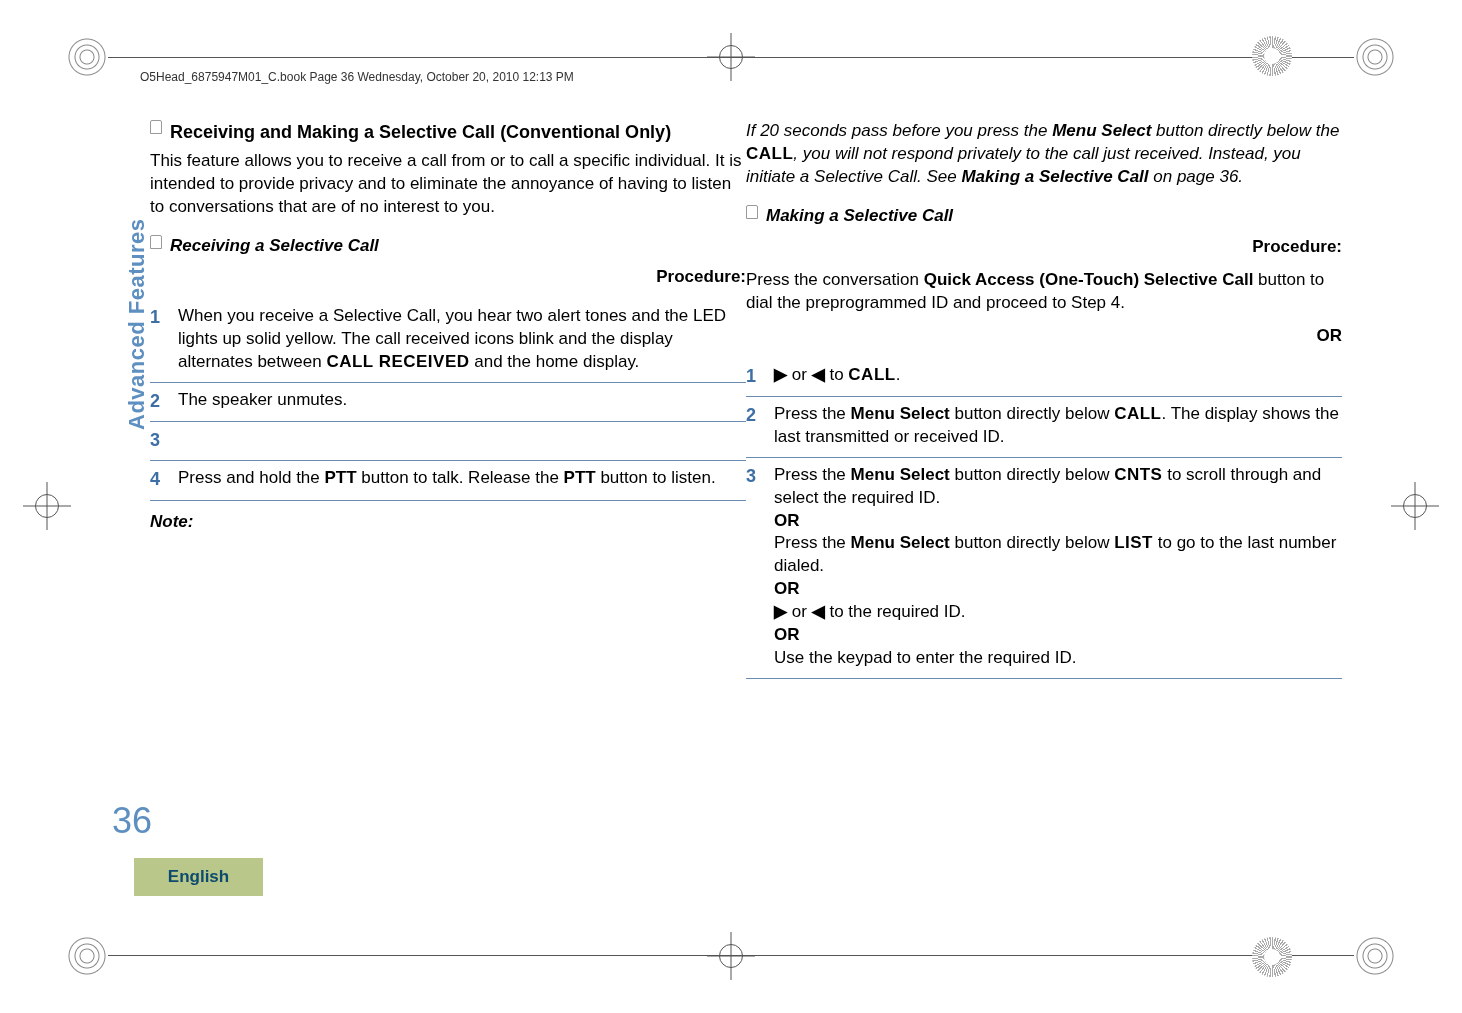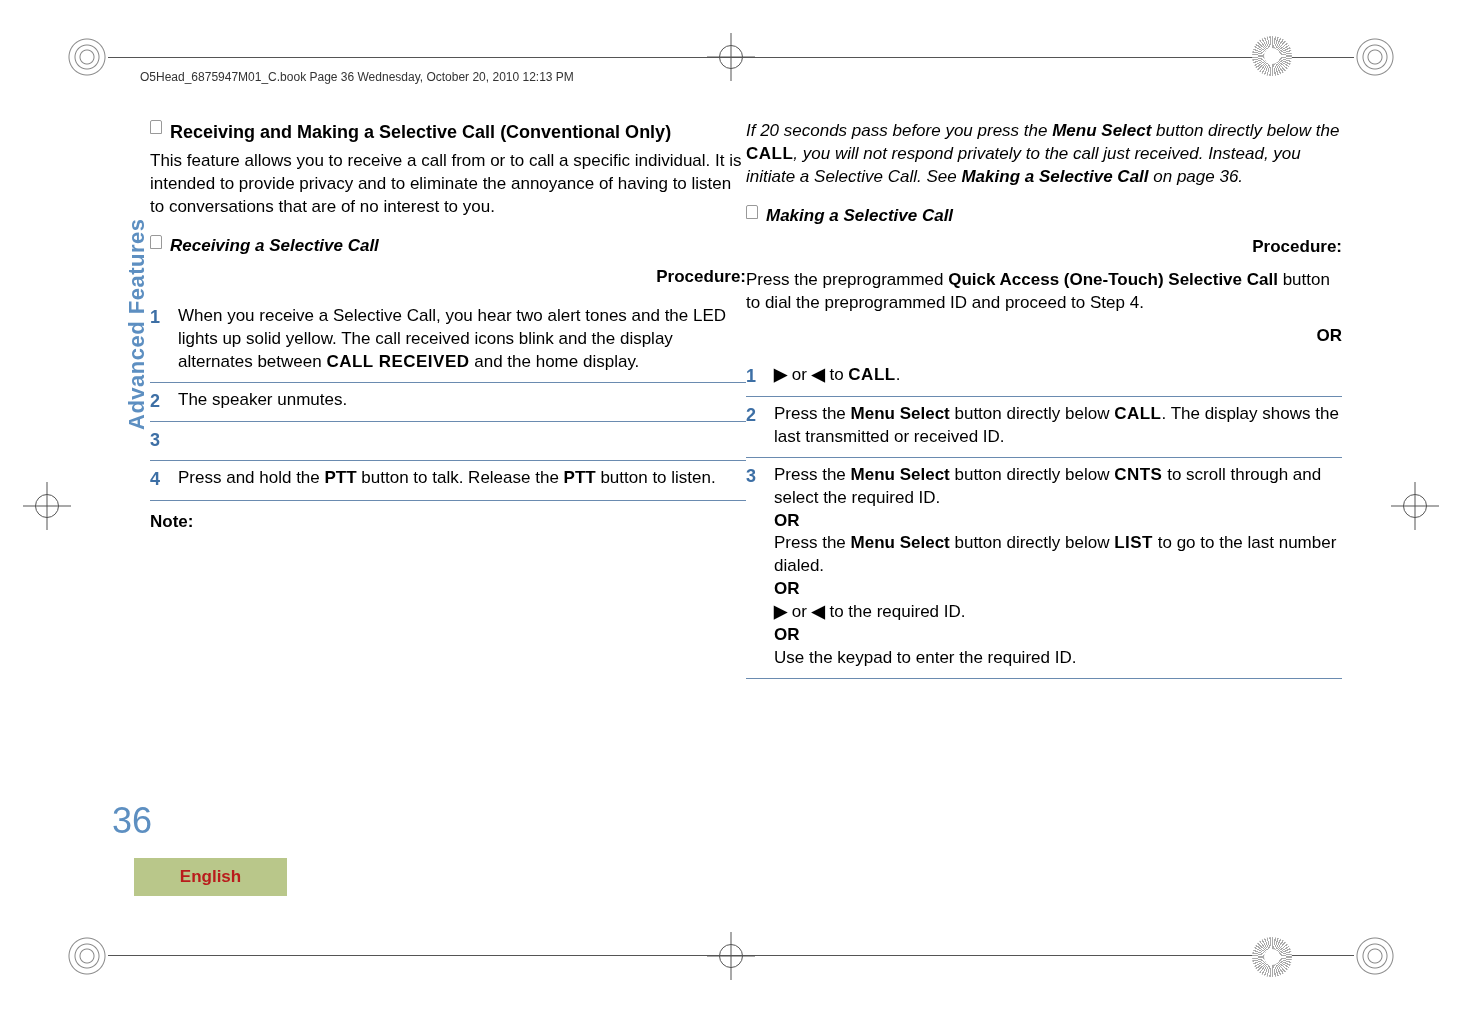--- a/index.html
+++ b/index.html
@@ -67,37 +67,37 @@
   p { margin-bottom: 10px; }
   .bold { font-weight: bold; text-align: right; }
   .ital { font-style: italic; }
   .mono { font-family: "Arial Narrow", Arial, sans-serif; font-weight: bold; letter-spacing: 0.5px; }
 
   ol.steps { list-style: none; padding: 0; }
   ol.steps > li { border-bottom: 1px solid #6a8bb0; padding: 6px 0 8px; display: flex; gap: 12px; }
   ol.steps > li .num { color: #3d6fa5; font-weight: bold; font-size: 18px; min-width: 16px; }
   ol.steps > li .body { flex: 1; }
 
-  .note-row { display:flex; gap: 20px; margin-top: 10px; }
+  .note-row { display:flex; gap: 20px; margin-top: 10px; font-style: italic; }
   .note-row .lbl { font-weight: bold; min-width: 52px; }
   .note-row .body { flex:1; }
 
   .sidebar {
     position: absolute; left: 124px; top: 430px;
     transform: rotate(-90deg); transform-origin: left top;
     color: #5d8fc1; font-weight: bold; font-size: 22px; letter-spacing: 0.5px;
   }
   .pagenum {
     position: absolute; left: 112px; top: 800px;
     color: #5d8fc1; font-weight: normal; font-size: 36px;
   }
   .lang-tab {
     position: absolute; left: 134px; top: 858px;
-    width: 153px; height: 38px; background: #b9c78a;
-    color: #b91c1c; font-weight: bold; font-size: 17px;
+    width: 129px; height: 38px; background: #b9c78a;
+    color: #0c4a6e; font-weight: bold; font-size: 17px;
     display:flex; align-items:center; justify-content:center;
   }
 
   .arrow { font-weight: bold; }
 </style>
 </head>
 <body>
 
 <div class="crop-mark crop-tl"></div>
 <div class="crop-mark crop-tr"></div>
@@ -173,21 +173,21 @@
       <span>If 20 seconds pass before you press the </span><span class="bold" style="font-style:italic">Menu Select</span><span> button directly below the </span><span class="mono" style="font-style:normal">CALL</span><span>, you will not respond privately to the call just received. Instead, you initiate a Selective Call. See </span><span class="bold" style="font-style:italic">Making a Selective Call</span><span> on page 36.</span>
     </p>
 
     <h3 class="sub">
       <span class="section-icon"></span>
       <span class="txt">Making a Selective Call</span>
     </h3>
 
     <p class="bold">Procedure:</p>
     <p>
-      <span>Press the preprogrammed </span><span class="bold">Quick Access (One-Touch) Selective Call</span><span> button to dial the preprogrammed ID and proceed to Step 4.</span>
+      <span>Press the conversation </span><span class="bold">Quick Access (One-Touch) Selective Call</span><span> button to dial the preprogrammed ID and proceed to Step 4.</span>
     </p>
     <p class="bold">OR</p>
 
     <ol class="steps">
       <li>
         <span class="num">1</span>
         <span class="body">
           <span class="arrow">▶</span><span> or </span><span class="arrow">◀</span><span> to </span><span class="mono">CALL</span><span>.</span>
         </span>
       </li>

